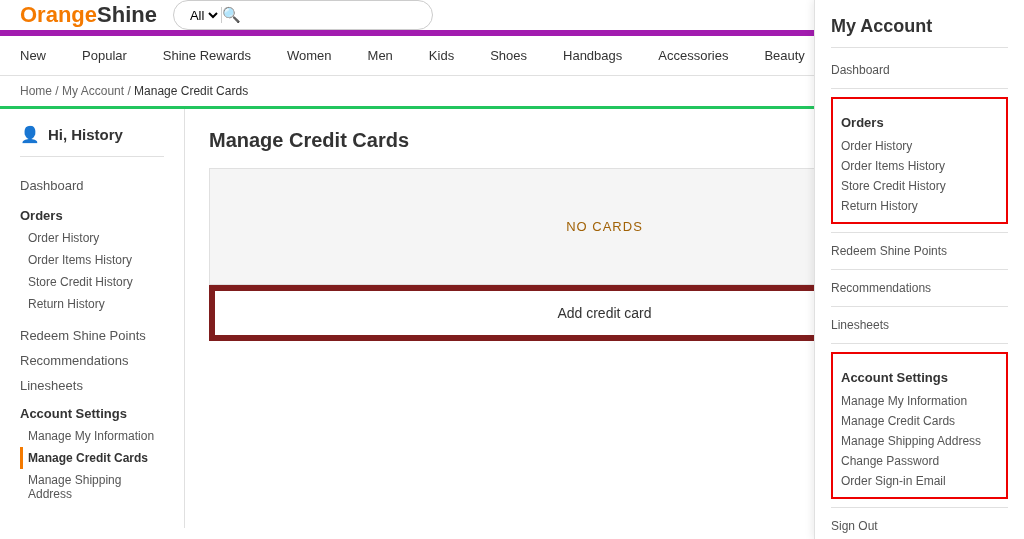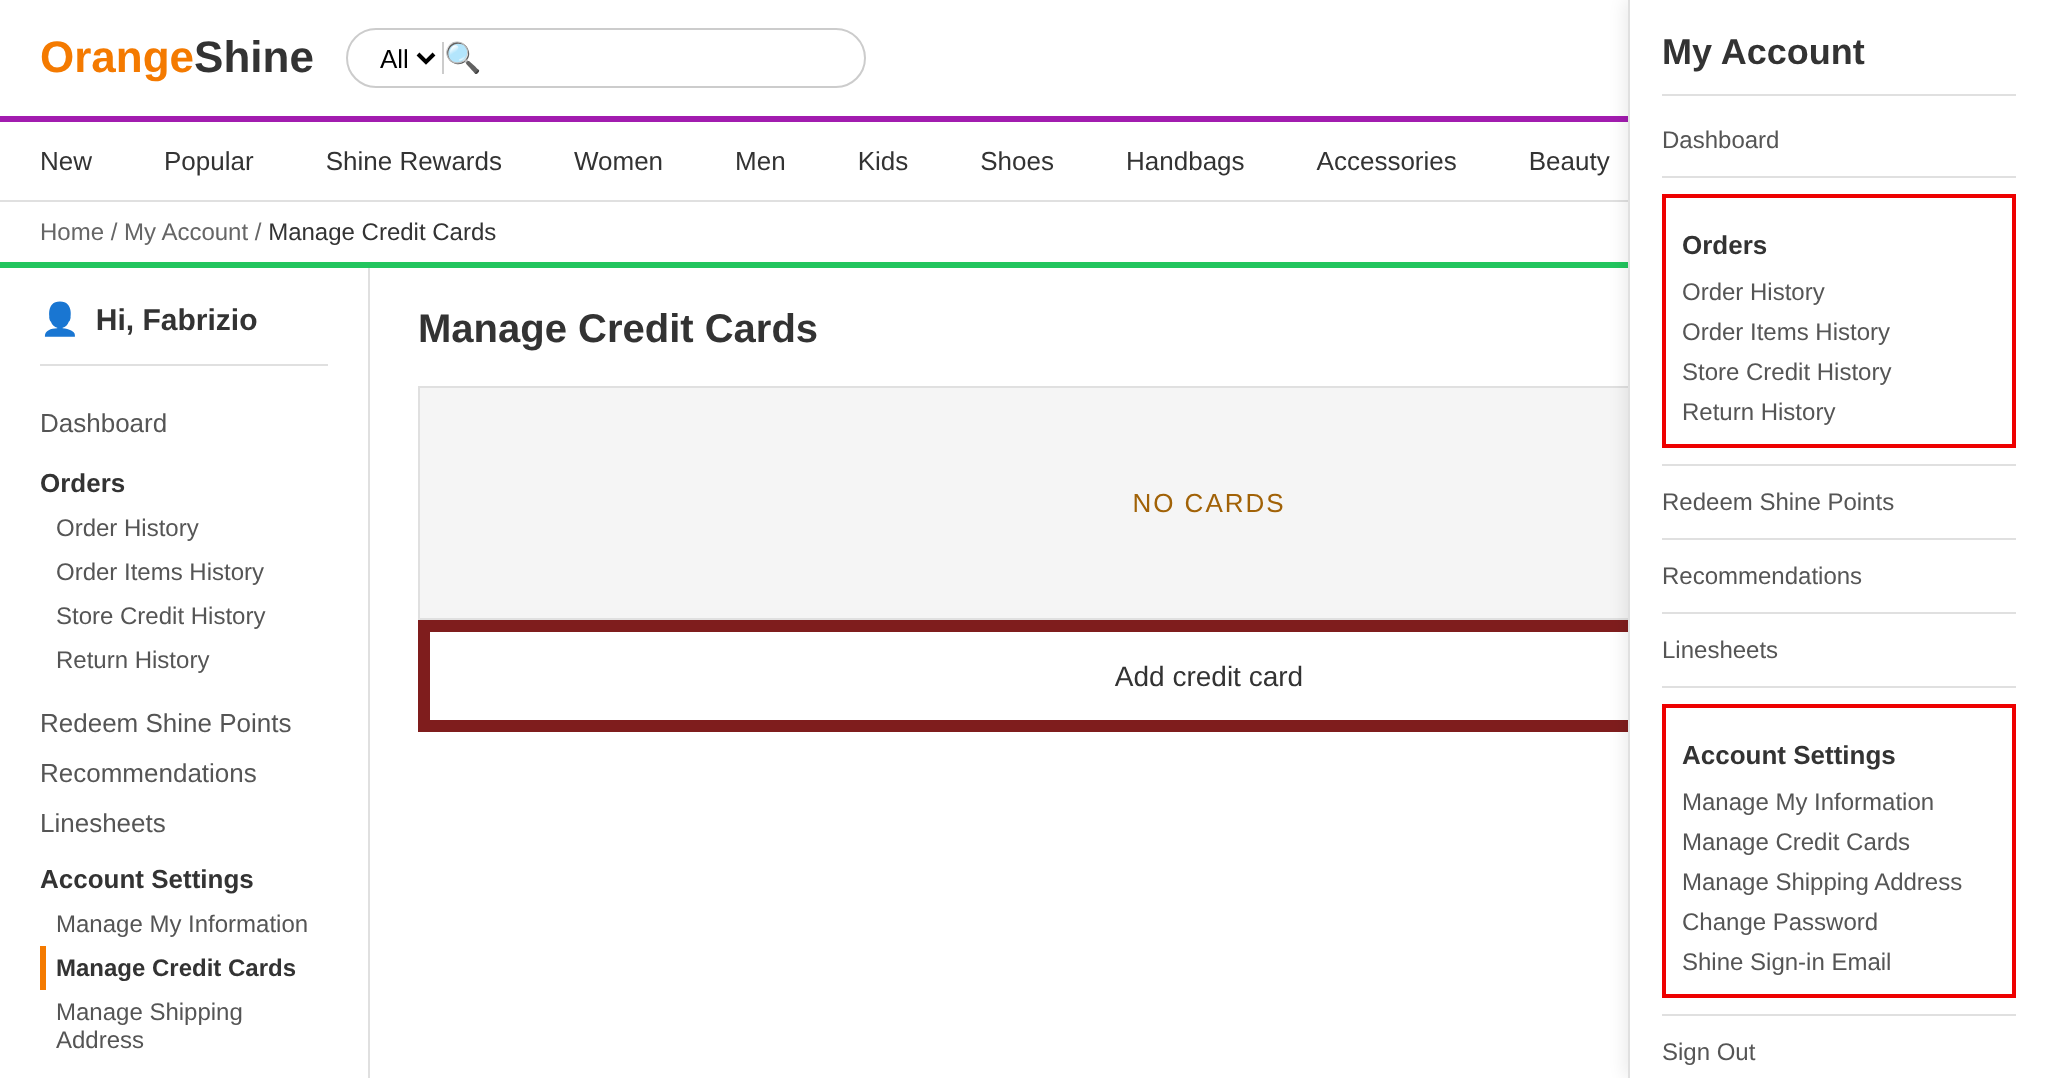--- a/index.html
+++ b/index.html
@@ -2,22 +2,22 @@
 <html><head>
   <meta charset="utf-8">
   <style>
     * { margin: 0; padding: 0; box-sizing: border-box; }
     body { font-family: Arial, sans-serif; font-size: 13px; color: #333; background: #fff; }
 
     
     .header {
       display: flex;
       align-items: center;
-      padding: 14px 20px;
-      border-bottom: 3px solid #a21caf;
+      padding: 0 20px;
+      border-bottom: 6px solid #a21caf;
       gap: 16px;
     }
     .logo {
       font-size: 22px;
       font-weight: bold;
       white-space: nowrap;
     }
     .logo-orange { color: #f47a00; }
     .logo-black { color: #333; }
     .search-bar {
@@ -265,21 +265,21 @@
   <a href="#">My Account</a>
   <span> / </span>
   <span class="breadcrumb-current">Manage Credit Cards</span>
 </div>
 
 <div class="main-layout">
 
   <div class="sidebar">
     <div class="sidebar-user">
       <span class="sidebar-user-icon">👤</span>
-      <span class="sidebar-user-name">Hi, Fabrizio</span>
+      <span class="sidebar-user-name">Hi, History</span>
     </div>
 
     <div class="sidebar-top-item">Dashboard</div>
 
     <div class="sidebar-section-label">Orders</div>
     <div class="sidebar-item">Order History</div>
     <div class="sidebar-item">Order Items History</div>
     <div class="sidebar-item">Store Credit History</div>
     <div class="sidebar-item">Return History</div>
 
@@ -323,18 +323,18 @@
   <hr class="panel-divider">
   <div class="panel-item">Linesheets</div>
   <hr class="panel-divider">
 
   <div class="panel-box-account">
     <div class="panel-section-label">Account Settings</div>
     <div class="panel-item">Manage My Information</div>
     <div class="panel-item">Manage Credit Cards</div>
     <div class="panel-item">Manage Shipping Address</div>
     <div class="panel-item">Change Password</div>
-    <div class="panel-item">Shine Sign-in Email</div>
+    <div class="panel-item">Order Sign-in Email</div>
   </div>
 
   <hr class="panel-divider">
   <div class="panel-item">Sign Out</div>
 </div>
 
 </body></html>

